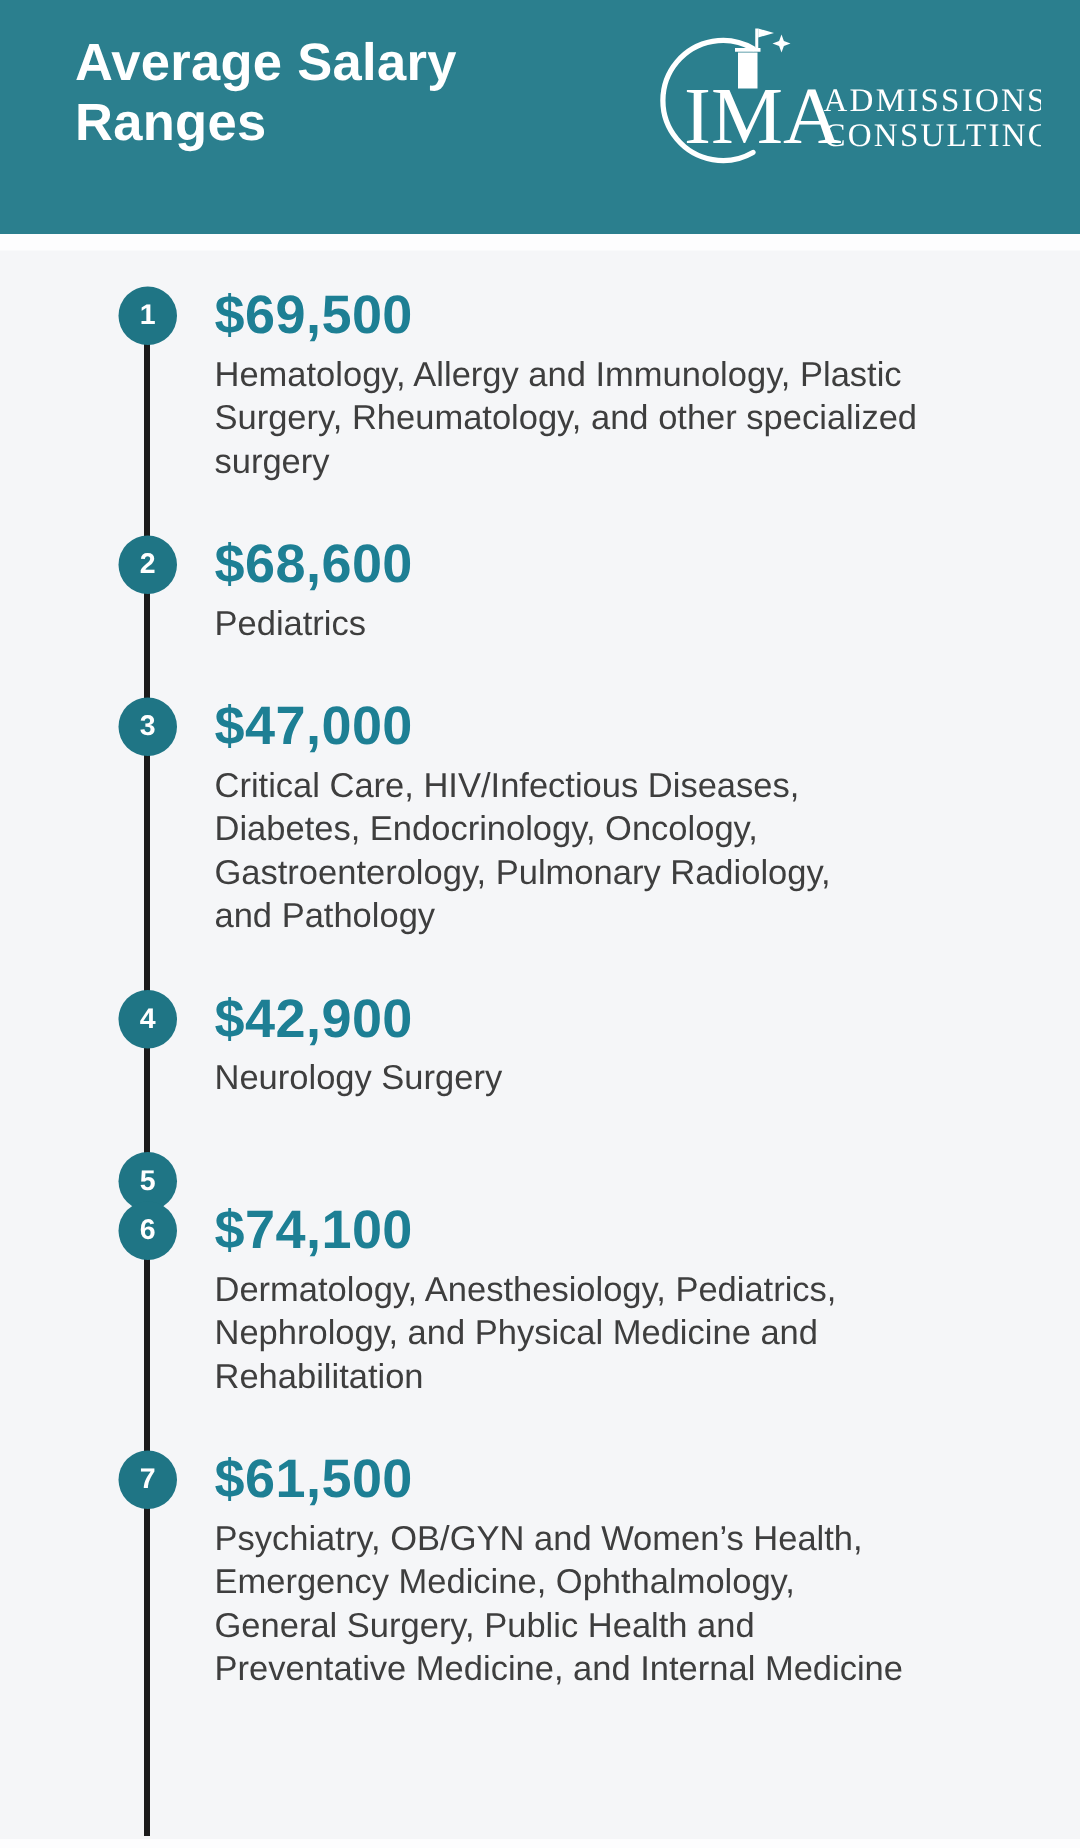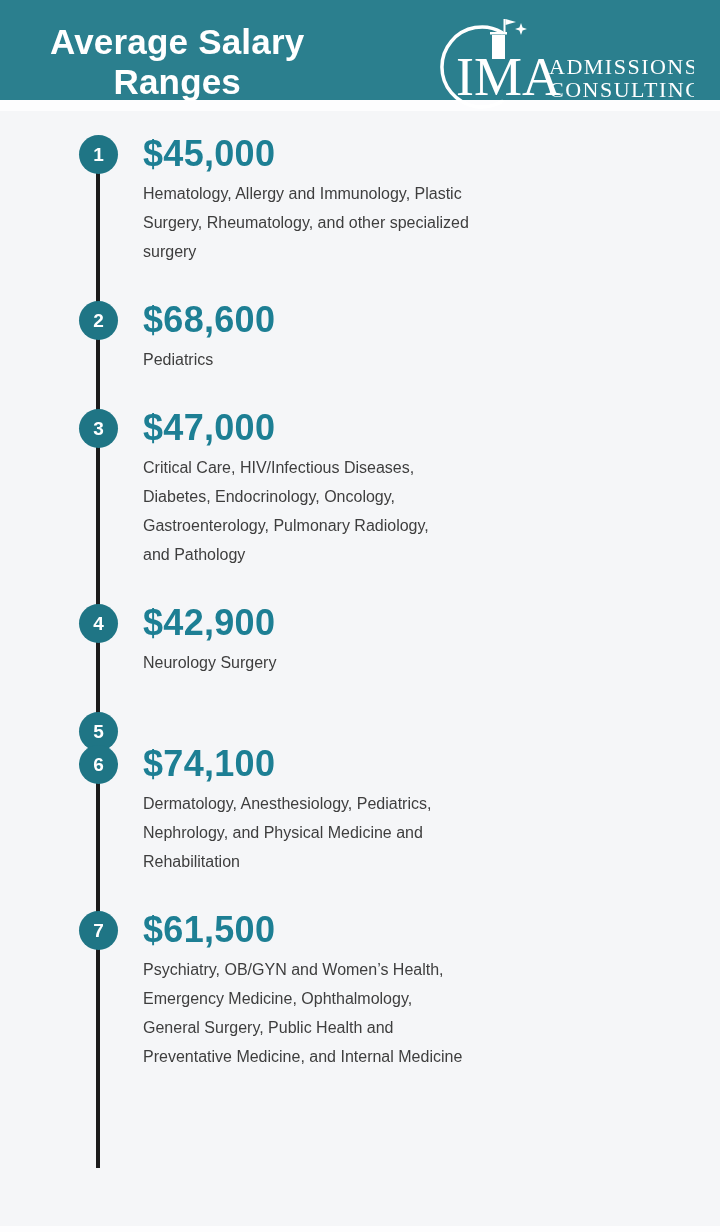--- a/index.html
+++ b/index.html
@@ -7,23 +7,22 @@
     width: 720px; height: 1232px;
     background: #f5f6f8;
     font-family: "Liberation Sans", sans-serif;
     overflow: hidden;
     position: relative;
   }
 
   
   .header {
     position: relative;
-    width: 720px; height: 100px;
+    width: 720px; height: 156px;
     background: #2b7f8e;
-    text-align: center;
   }
   .header-title {
     position: absolute;
     left: 50px; top: 22px;
     color: #ffffff;
     font-size: 35px;
     font-weight: bold;
     line-height: 40px;
     letter-spacing: 0.2px;
     white-space: pre-line;
@@ -80,21 +79,21 @@
   .salary {
     color: #1d7f94;
     font-size: 36px;
     font-weight: bold;
     line-height: 42px;
     letter-spacing: 0.3px;
   }
   .desc {
     margin-top: 4px;
     color: #3e3e3e;
-    font-size: 16px;
+    font-size: 23px;
     line-height: 29px;
     white-space: pre-line;
     max-width: 545px;
   }
 
   .bottom-strip {
     position: absolute;
     left: 0; bottom: 0;
     width: 720px; height: 6px;
     background: #fdfdfe;
@@ -131,21 +130,21 @@
 <div class="header-divider"></div>
 
 <div class="timeline">
   <div class="timeline-line"></div>
 
   <div class="item">
     <div class="marker-col">
       <div class="num-circle">1</div>
     </div>
     <div class="item-content">
-      <div class="salary">$45,000</div>
+      <div class="salary">$69,500</div>
       <div class="desc">Hematology, Allergy and Immunology, Plastic
 Surgery, Rheumatology, and other specialized
 surgery</div>
     </div>
   </div>
 
   <div class="item">
     <div class="marker-col">
       <div class="num-circle">2</div>
     </div>

